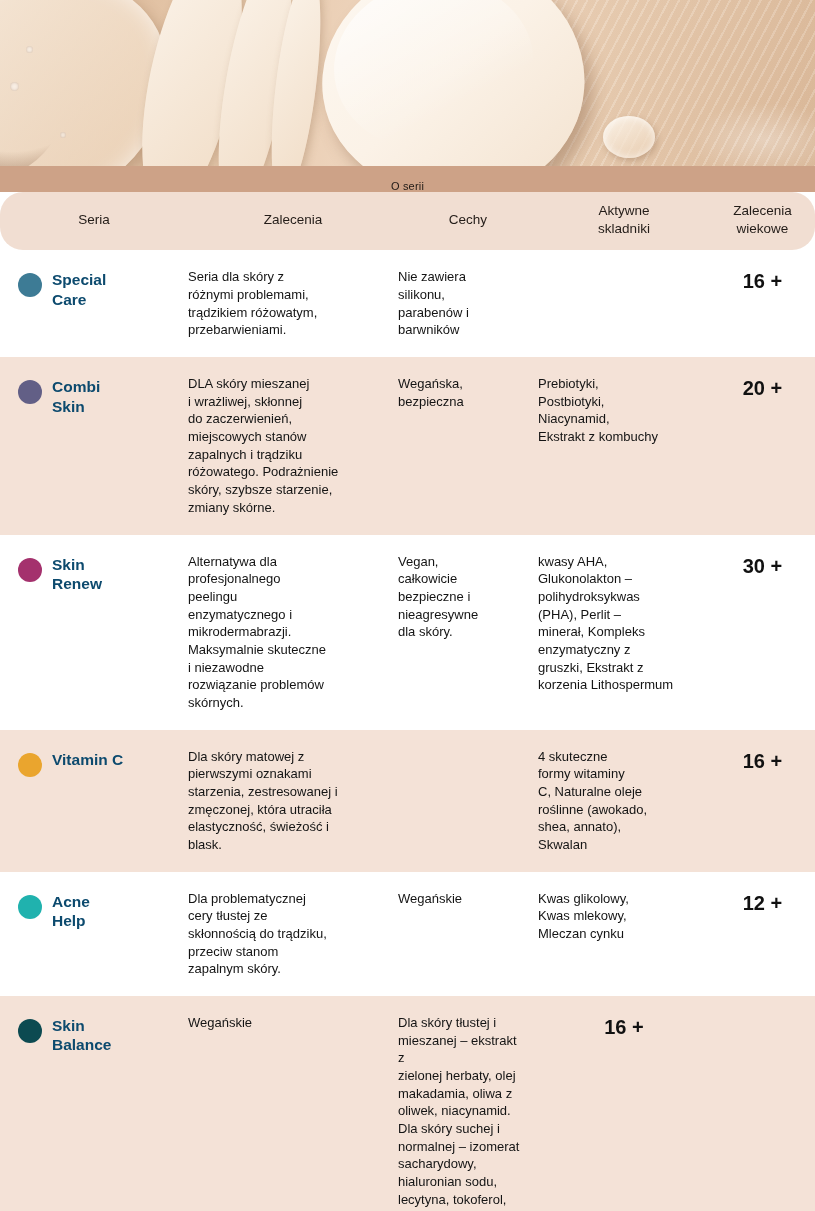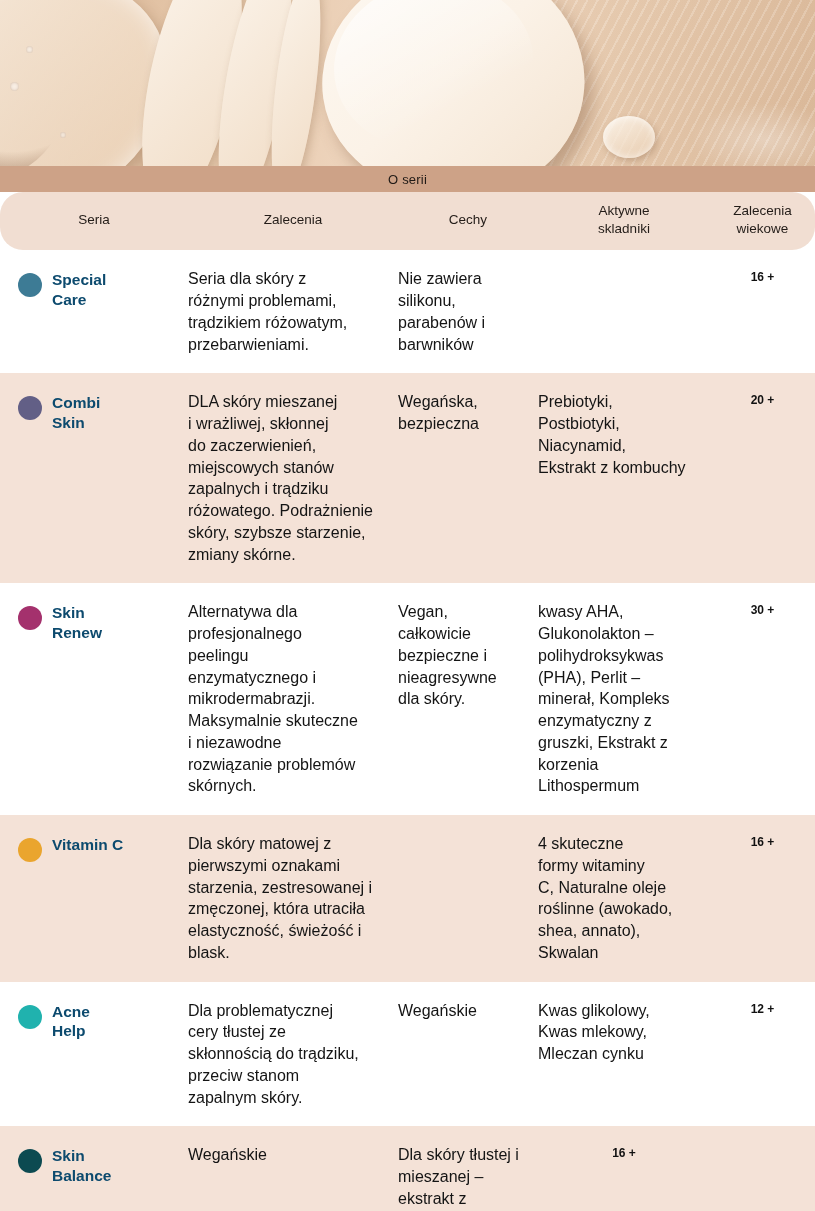--- a/index.html
+++ b/index.html
@@ -84,22 +84,22 @@
     position:absolute; left:603px; top:116px; width:52px; height:42px;
     border-radius: 50%;
     background: linear-gradient(150deg, rgba(255,250,242,.85), rgba(234,206,176,.65));
     box-shadow: inset 0 0 8px rgba(255,255,255,.8), 2px 3px 6px rgba(128,88,58,.30);
   }
 
   
   .title-band {
     height: 26px;
     background: #cda287;
-    display:flex; align-items:center; justify-content:center;
-    font-size: 13px;
+    display:flex; align-items:flex-end; justify-content:center;
+    font-size: 11px;
     color:#201a16;
     letter-spacing:.2px;
   }
 
   
   .table { width:815px; }
 
   .row {
     display:grid;
     grid-template-columns: 52px 136px 210px 140px 172px 105px;
@@ -130,25 +130,25 @@
 
   .cell-dot { display:flex; justify-content:flex-end; padding-right:10px; padding-top:5px; }
   .dot { width:24px; height:24px; border-radius:50%; display:block; }
 
   .cell-name {
     font-size:15.5px; font-weight:600; line-height:1.25;
     color:#0c4a6e; padding-top:2px; padding-right:6px;
     white-space: pre-line;
   }
   .cell-text {
-    font-size:16px; line-height:1.36; color:#141414;
+    font-size:13px; line-height:1.36; color:#141414;
     padding-right:16px; white-space: pre-line;
   }
   .cell-age {
-    font-size:12px; font-weight:600; color:#111; text-align:center; padding-top:2px;
+    font-size:20px; font-weight:600; color:#111; text-align:center; padding-top:2px;
   }
 </style>
 </head>
 <body>
 
 <div class="hero">
   <div class="hero-bg"></div>
   <div class="hero-streaks"></div>
   <div class="gel"></div>
   <div class="gel-dark"></div>

